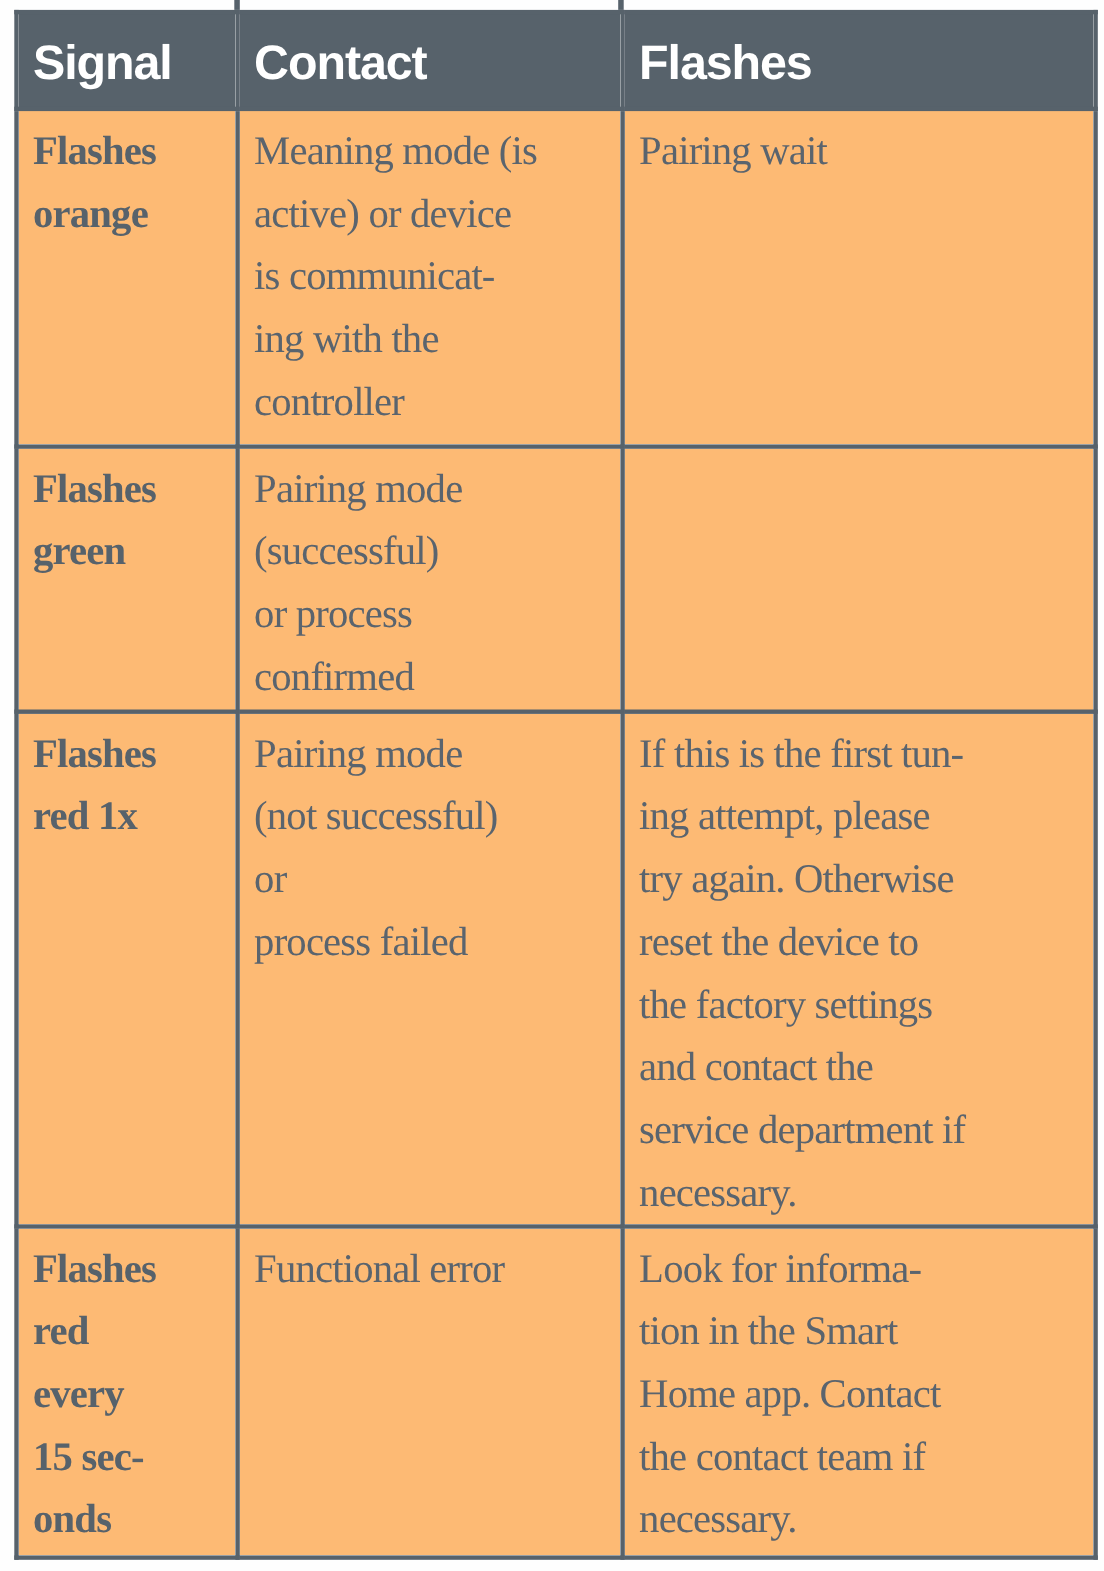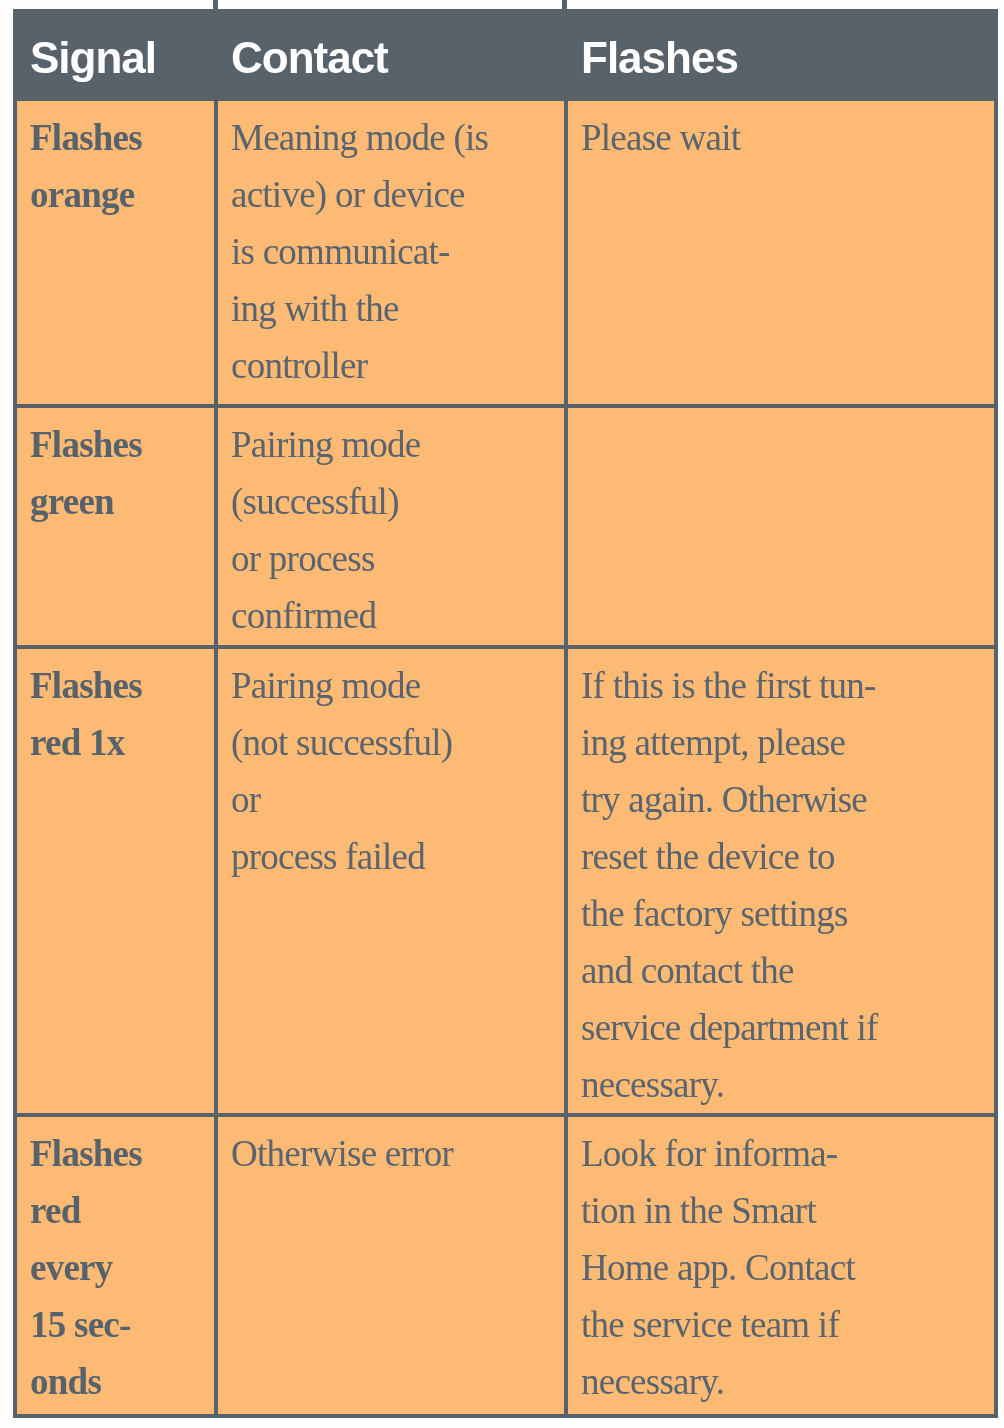--- a/index.html
+++ b/index.html
@@ -96,21 +96,21 @@
     </thead>
     <tbody>
       <tr class="r1">
         <td class="signal-cell">Flashes
 orange</td>
         <td class="meaning-cell">Meaning mode (is
 active) or device
 is communicat-
 ing with the
 controller</td>
-        <td class="measures-cell">Please wait</td>
+        <td class="measures-cell">Pairing wait</td>
       </tr>
       <tr class="r2">
         <td class="signal-cell">Flashes
 green</td>
         <td class="meaning-cell">Pairing mode
 (successful)
 or process
 confirmed</td>
         <td class="measures-cell"></td>
       </tr>
@@ -129,23 +129,23 @@
 and contact the
 service department if
 necessary.</td>
       </tr>
       <tr class="r4">
         <td class="signal-cell">Flashes
 red
 every
 15 sec-
 onds</td>
-        <td class="meaning-cell">Otherwise error</td>
+        <td class="meaning-cell">Functional error</td>
         <td class="measures-cell">Look for informa-
 tion in the Smart
 Home app. Contact
-the service team if
+the contact team if
 necessary.</td>
       </tr>
     </tbody>
   </table>
 
 </div>
 
 </body></html>

